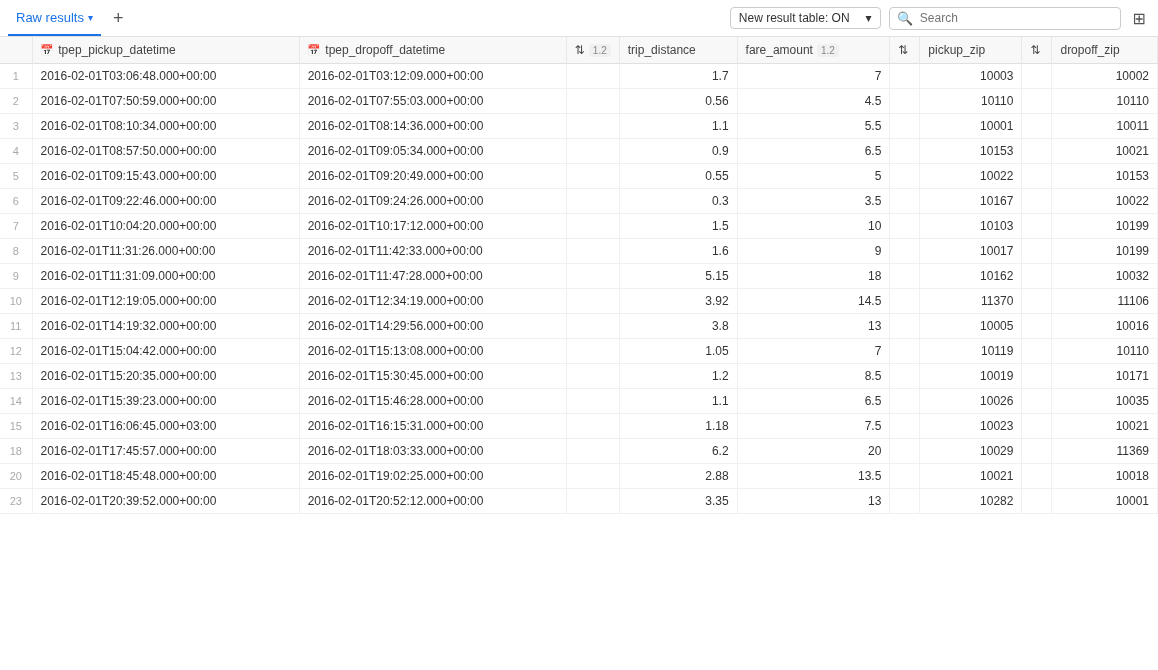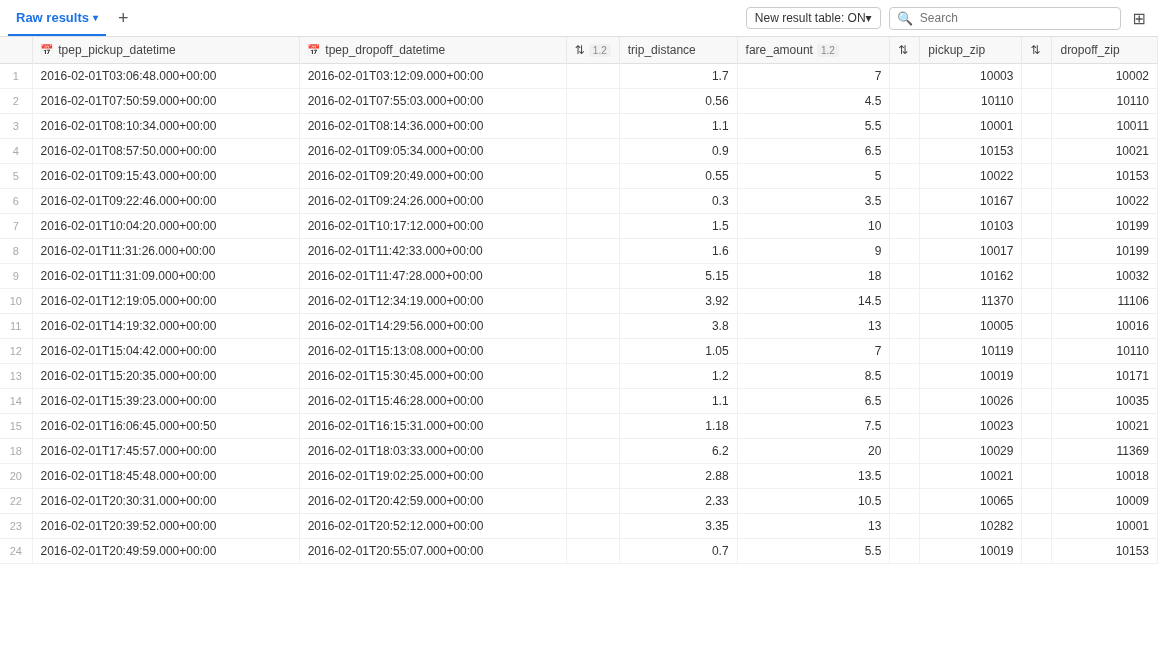--- a/index.html
+++ b/index.html
@@ -26,42 +26,42 @@
       gap: 8px;
     }
     .raw-results-tab {
       display: flex;
       align-items: center;
       gap: 4px;
       height: 100%;
       padding: 1px 8px;
       border-bottom: 2px solid #1a73e8;
       color: #1a73e8;
-      font-weight: 700;
+      font-weight: 400;
       font-size: 13px;
       cursor: pointer;
     }
     .chevron-icon {
       font-size: 10px;
     }
     .add-button {
       background: none;
       border: none;
       cursor: pointer;
       font-size: 18px;
       color: #555;
       padding: 0 4px;
       display: flex;
       align-items: center;
     }
     .spacer { flex: 1; }
     .new-result-table {
       display: flex;
       align-items: center;
-      gap: 0;
+      gap: 16px;
       font-size: 12px;
       color: #333;
       border: 1px solid #ccc;
       border-radius: 4px;
       padding: 3px 8px;
       cursor: pointer;
     }
     .search-box {
       display: flex;
       align-items: center;
@@ -391,21 +391,21 @@
     <td></td>
     <td class="num-cell">1.1</td>
     <td class="num-cell">6.5</td>
     <td></td>
     <td class="num-cell">10026</td>
     <td></td>
     <td class="num-cell">10035</td>
   </tr>
         <tr>
     <td class="row-num">15</td>
-    <td>2016-02-01T16:06:45.000+00:50</td>
+    <td>2016-02-01T16:06:45.000+03:00</td>
     <td>2016-02-01T16:15:31.000+00:00</td>
     <td></td>
     <td class="num-cell">1.18</td>
     <td class="num-cell">7.5</td>
     <td></td>
     <td class="num-cell">10023</td>
     <td></td>
     <td class="num-cell">10021</td>
   </tr>
         <tr>
@@ -426,50 +426,26 @@
     <td>2016-02-01T19:02:25.000+00:00</td>
     <td></td>
     <td class="num-cell">2.88</td>
     <td class="num-cell">13.5</td>
     <td></td>
     <td class="num-cell">10021</td>
     <td></td>
     <td class="num-cell">10018</td>
   </tr>
         <tr>
-    <td class="row-num">22</td>
-    <td>2016-02-01T20:30:31.000+00:00</td>
-    <td>2016-02-01T20:42:59.000+00:00</td>
-    <td></td>
-    <td class="num-cell">2.33</td>
-    <td class="num-cell">10.5</td>
-    <td></td>
-    <td class="num-cell">10065</td>
-    <td></td>
-    <td class="num-cell">10009</td>
-  </tr>
-        <tr>
     <td class="row-num">23</td>
     <td>2016-02-01T20:39:52.000+00:00</td>
     <td>2016-02-01T20:52:12.000+00:00</td>
     <td></td>
     <td class="num-cell">3.35</td>
     <td class="num-cell">13</td>
     <td></td>
     <td class="num-cell">10282</td>
     <td></td>
     <td class="num-cell">10001</td>
-  </tr>
-        <tr>
-    <td class="row-num">24</td>
-    <td>2016-02-01T20:49:59.000+00:00</td>
-    <td>2016-02-01T20:55:07.000+00:00</td>
-    <td></td>
-    <td class="num-cell">0.7</td>
-    <td class="num-cell">5.5</td>
-    <td></td>
-    <td class="num-cell">10019</td>
-    <td></td>
-    <td class="num-cell">10153</td>
   </tr>
       </tbody>
   </table>
 </div>
 
 </body></html>

